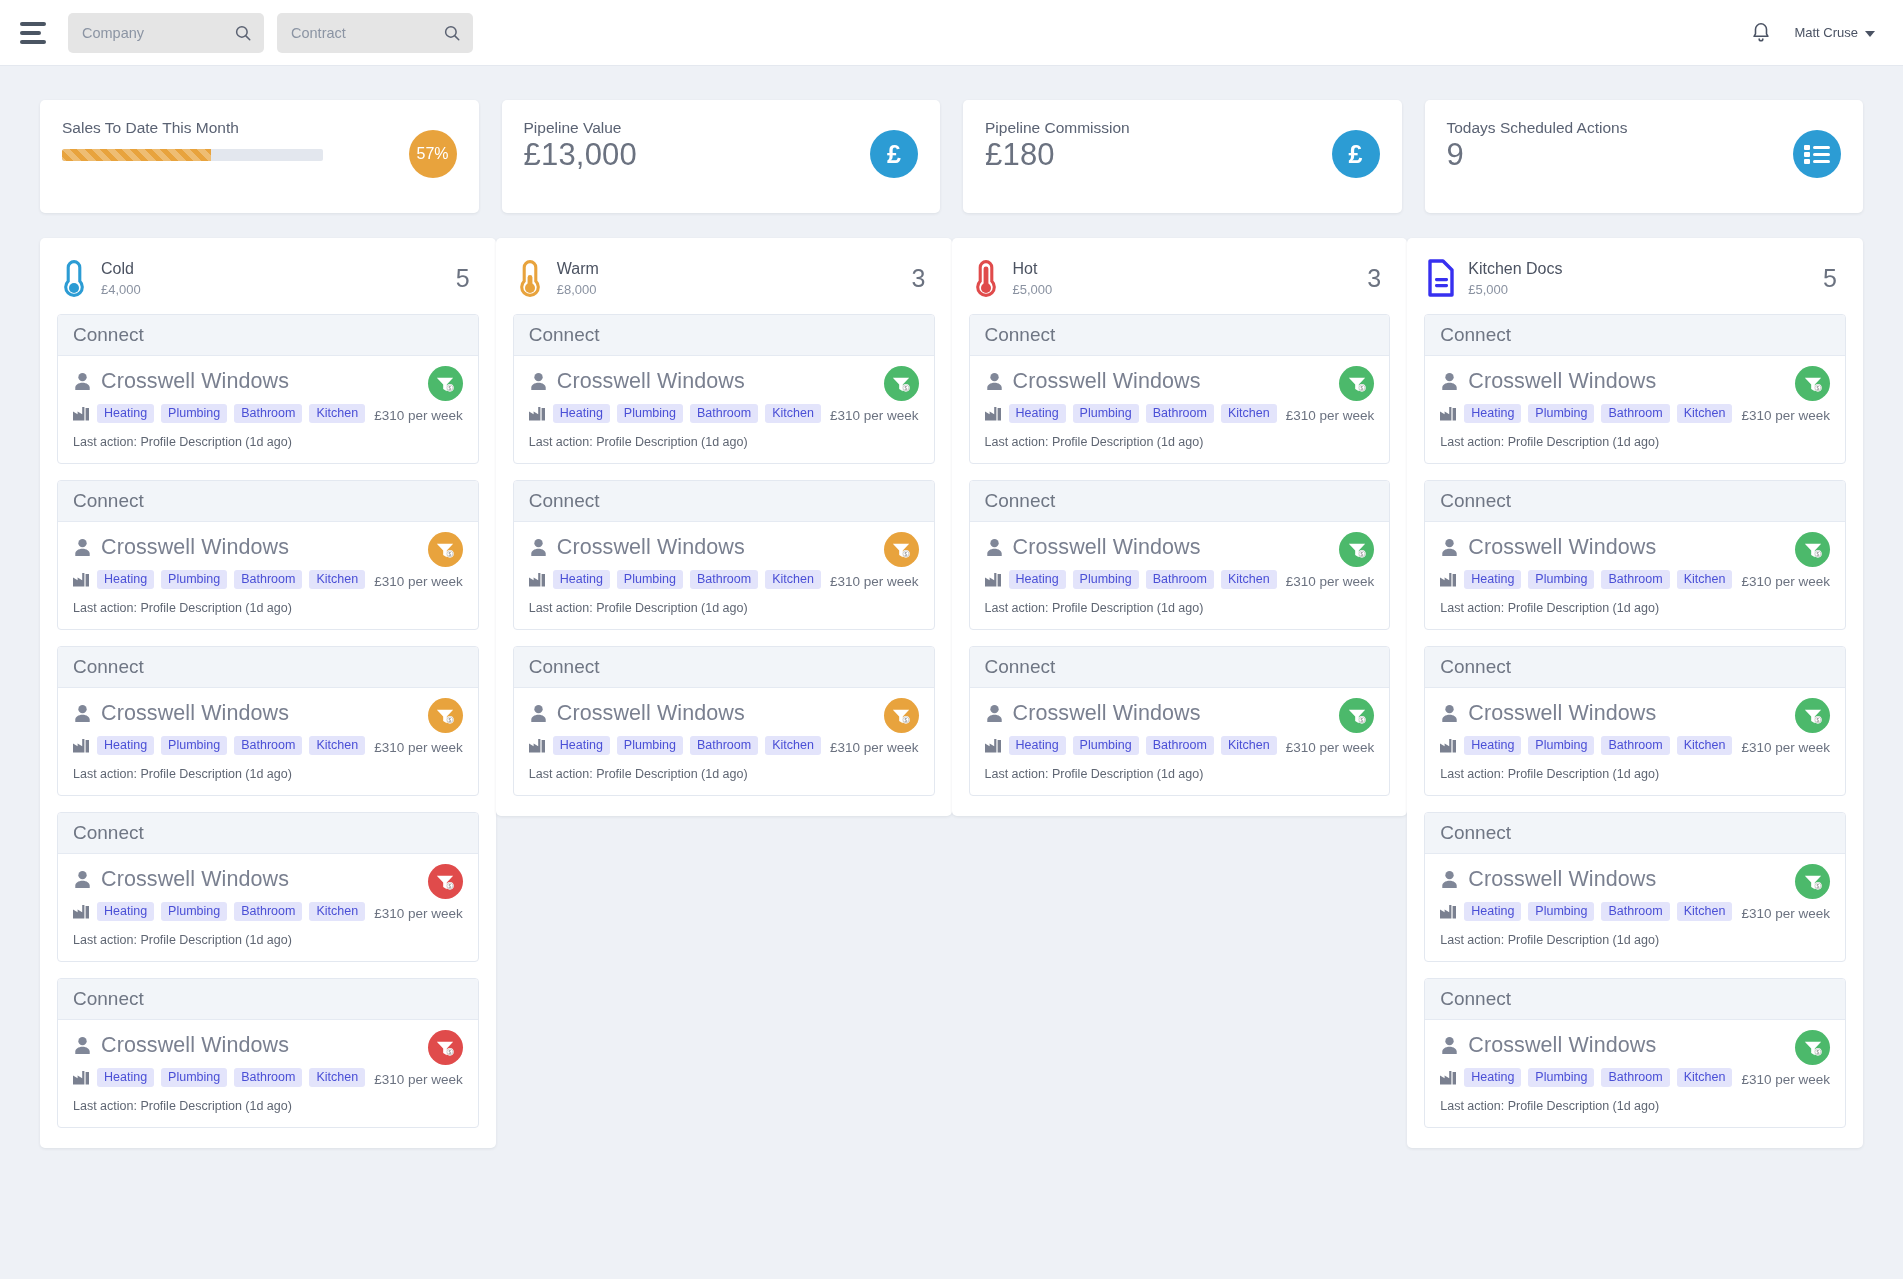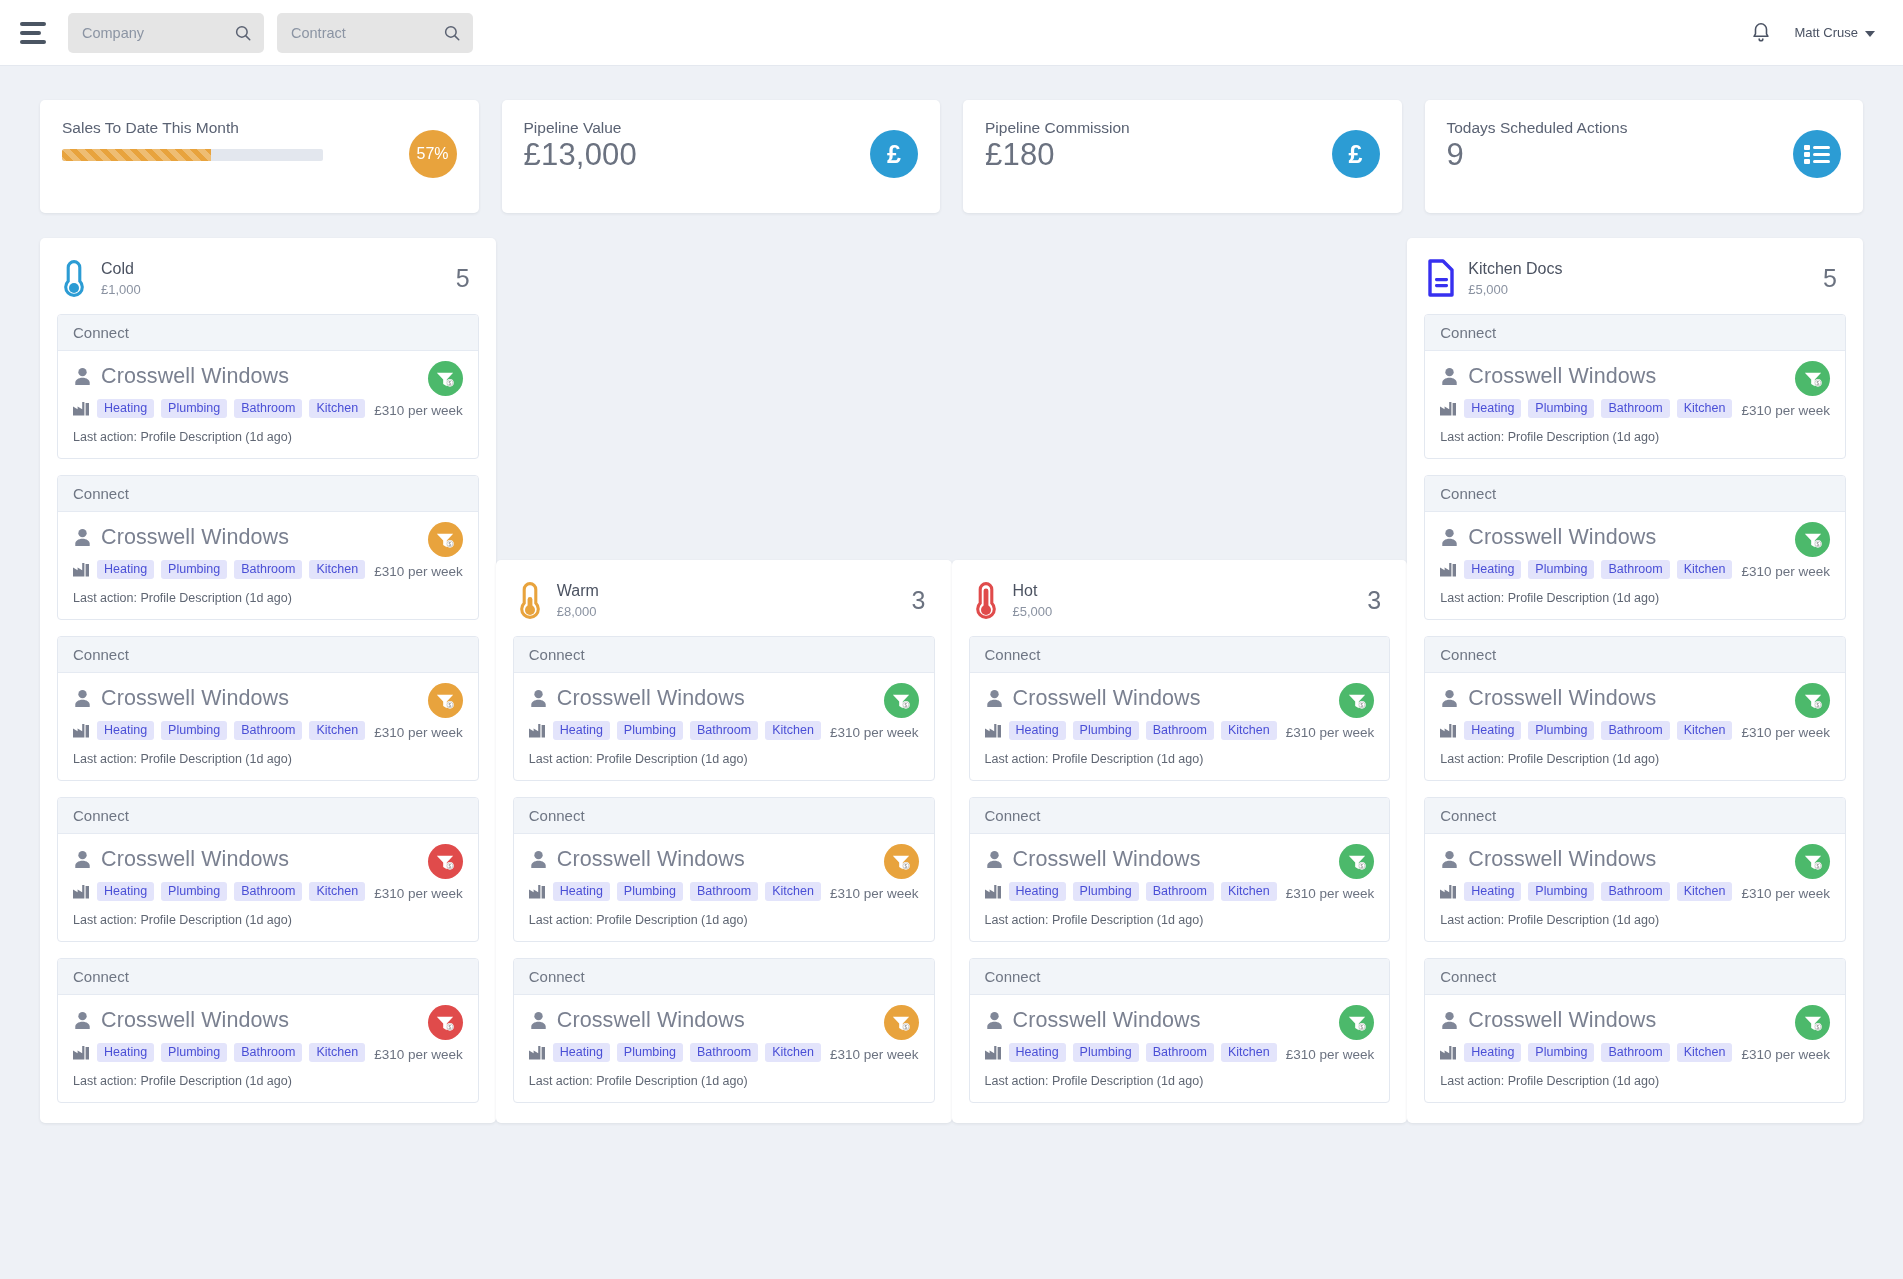--- a/index.html
+++ b/index.html
@@ -111,21 +111,21 @@
     position: absolute; right: 22px; top: 30px;
     width: 48px; height: 48px; border-radius: 50%;
     display: flex; align-items: center; justify-content: center;
     color: #fff; font-size: 16px;
   }
   .kpi-badge.orange { background: #e8a33d; }
   .kpi-badge.blue   { background: #2c9cd4; }
   .kpi-badge .gbp { font-size: 25px; font-weight: 700; line-height: 1; }
 
   
-  .board { display: flex; align-items: flex-end; }
+  .board { display: flex; align-items: flex-start; }
   .column {
     flex: 1;
     background: #fff;
     border-radius: 5px;
     box-shadow: 0 1px 3px rgba(40,50,70,.09);
     padding: 17px 17px 20px 17px;
   }
   .col-head {
     display: flex; align-items: center;
     padding: 3px 3px 16px 3px;
@@ -141,21 +141,21 @@
     border-radius: 4px;
     margin-bottom: 16px;
     overflow: hidden;
     background: #fff;
   }
   .lead:last-child { margin-bottom: 0; }
   .lead-head {
     background: #f2f5f9;
     border-bottom: 1px solid #e5eaf2;
     padding: 9px 15px;
-    font-size: 15px;
+    font-size: 19px;
     color: #6f7684;
   }
   .lead-body { padding: 13px 15px 14px 15px; position: relative; }
 
   .lead-title-row { display: flex; align-items: center; gap: 9px; }
   .person-icon { width: 19px; height: 19px; flex: none; }
   .lead-title { font-size: 21.5px; color: #7a8090; font-weight: 400; letter-spacing: .1px; }
 
   .lead-tag-row { display: flex; align-items: center; gap: 7px; margin-top: 10px; }
   .factory-icon { width: 16px; height: 14px; flex: none; margin-right: 1px; }
@@ -265,21 +265,21 @@
 
   <div class="board" id="board">
       <div class="column">
         <div class="col-head">
           <span class="col-icon"><svg width="28" height="40" viewBox="0 0 29 40">
               <path d="M14.5 3a6 6 0 0 1 6 6v14.2a8.6 8.6 0 1 1-12 0V9a6 6 0 0 1 6-6z" fill="none" stroke="#2c9cd4" stroke-width="3.2"></path>
               <circle cx="14.5" cy="30.3" r="5.2" fill="#2c9cd4"></circle>
             </svg></span>
           <span class="col-titles">
             <span class="col-name">Cold</span>
-            <span class="col-sub">£1,000</span>
+            <span class="col-sub">£4,000</span>
           </span>
           <span class="col-count">5</span>
         </div>
         <div class="lead">
           <div class="lead-head">Connect</div>
           <div class="lead-body">
             <div class="lead-title-row">
               <svg class="person-icon" viewBox="0 0 20 20" fill="#808798">
                 <circle cx="10" cy="5.4" r="4.4"></circle>
                 <path d="M10 11.2c-4.4 0-7.6 2.4-7.6 5.1V19h15.2v-2.7c0-2.7-3.2-5.1-7.6-5.1z"></path>

